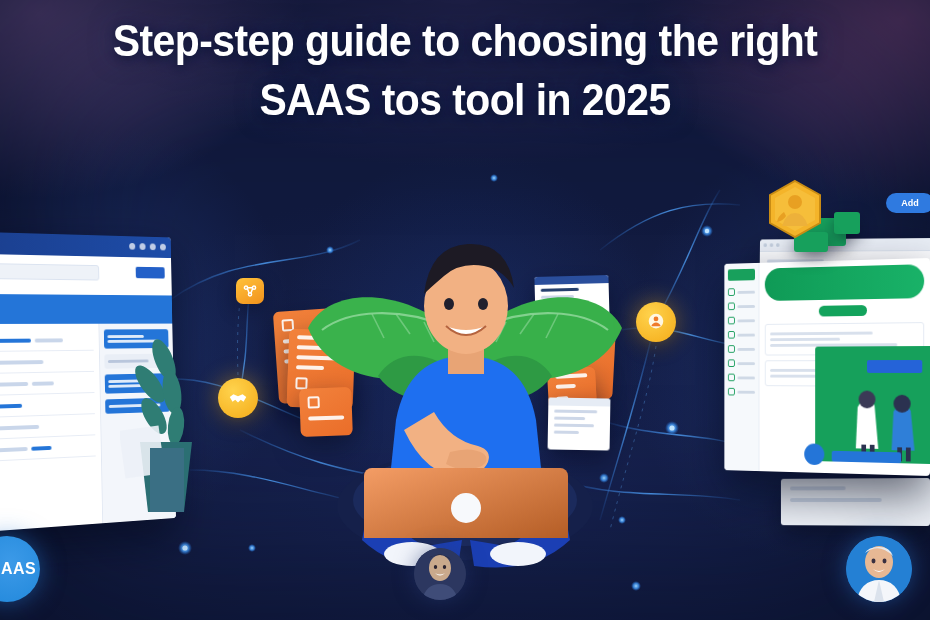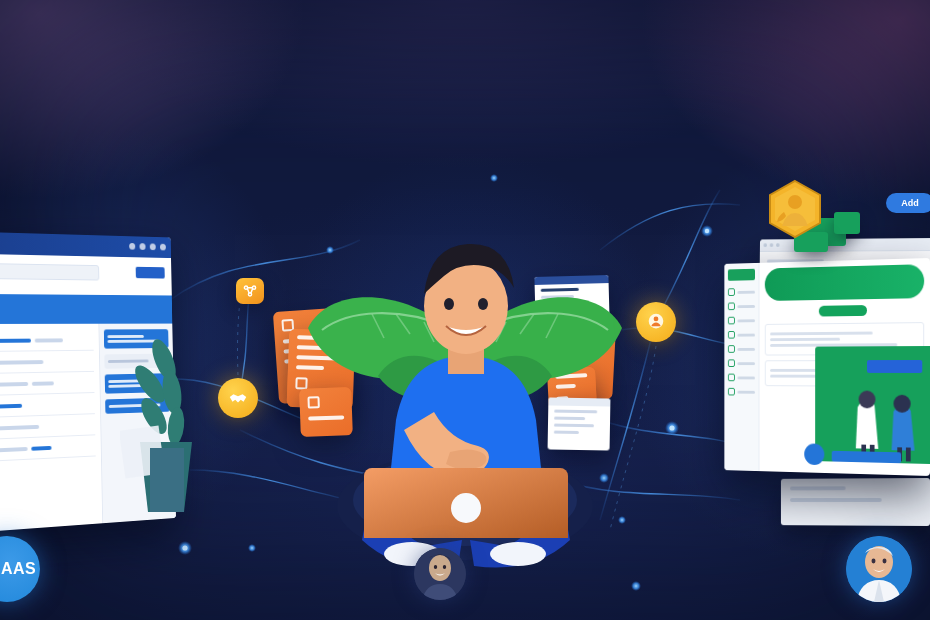--- a/index.html
+++ b/index.html
@@ -546,14 +546,18 @@
       <ellipse cx="27.5" cy="25" rx="2" ry="2.4" fill="#3a3040"></ellipse>
       <ellipse cx="38.5" cy="25" rx="2" ry="2.4" fill="#3a3040"></ellipse>
       <path d="M27 33 q6 6 12 0 q-6 4 -12 0 z" fill="#fff"></path>
       <path d="M10 66 q5 -22 23 -22 q18 0 23 22 z" fill="#f4f6fa"></path>
       <path d="M33 44 l-5 22 h10 z" fill="#dbe2ec"></path>
     </svg>
   </div>
 
   <div class="vign"></div>
 
+  <div class="title-wrap">
+    <div class="title-line l1">Step-step guide to choosing the right</div>
+    <div class="title-line l2">SAAS tos tool in 2025</div>
+  </div>
 
 </div>
 
 </body></html>

